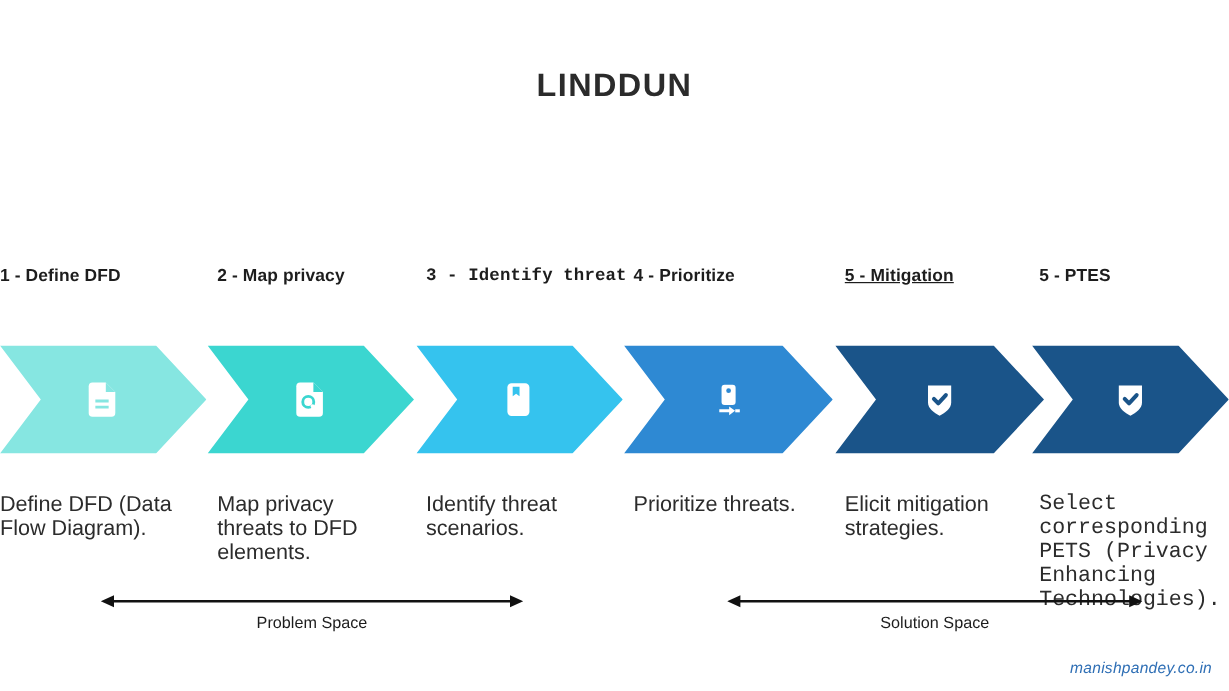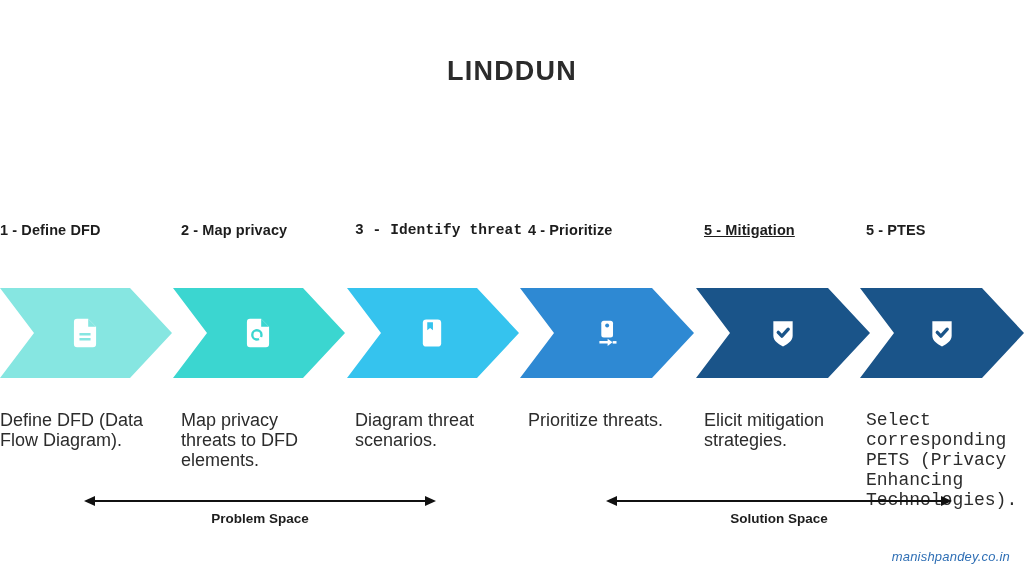--- a/index.html
+++ b/index.html
@@ -89,21 +89,21 @@
     top: 0;
     left: 0;
   }
   .space-label {
     position: absolute;
     top: 18px;
     left: 0;
     width: 100%;
     text-align: center;
     font-size: 13.5px;
-    font-weight: bold;
+    font-weight: normal;
     color: #1d1d1d;
   }
 
   
   #watermark {
     position: absolute;
     right: 14px;
     bottom: 12px;
     font-size: 13px;
     font-style: italic;
@@ -159,21 +159,21 @@
       <svg class="chevron" viewBox="0 0 172 90" preserveAspectRatio="none">
         <polygon points="0,0 130,0 172,45 130,90 0,90 34,45" fill="#35C3EE"></polygon>
       </svg>
       <span class="chev-icon" style="left:66px;">
         <svg viewBox="0 0 24 24" width="38" height="38">
           <rect x="6.2" y="3.4" width="11.6" height="17.2" rx="2.2" fill="#ffffff"></rect>
           <path fill="#35C3EE" d="M9 5.2h3.6v5.1L10.8 8.9 9 10.3z"></path>
         </svg>
       </span>
     </div>
-    <div class="step-desc" style="left:8px;width:160px;">Diagram threat scenarios.</div>
+    <div class="step-desc" style="left:8px;width:160px;">Identify threat scenarios.</div>
   </div>
 
   <div class="step" style="left:520px;width:182px;">
     <div class="step-heading" style="left:8px;text-align:center;">4 - Prioritize</div>
     <div class="chevron-wrap" style="width:174px;">
       <svg class="chevron" viewBox="0 0 174 90" preserveAspectRatio="none">
         <polygon points="0,0 132,0 174,45 132,90 0,90 34,45" fill="#2E89D3"></polygon>
       </svg>
       <span class="chev-icon" style="left:68px;">
         <svg viewBox="0 0 24 24" width="38" height="38">

